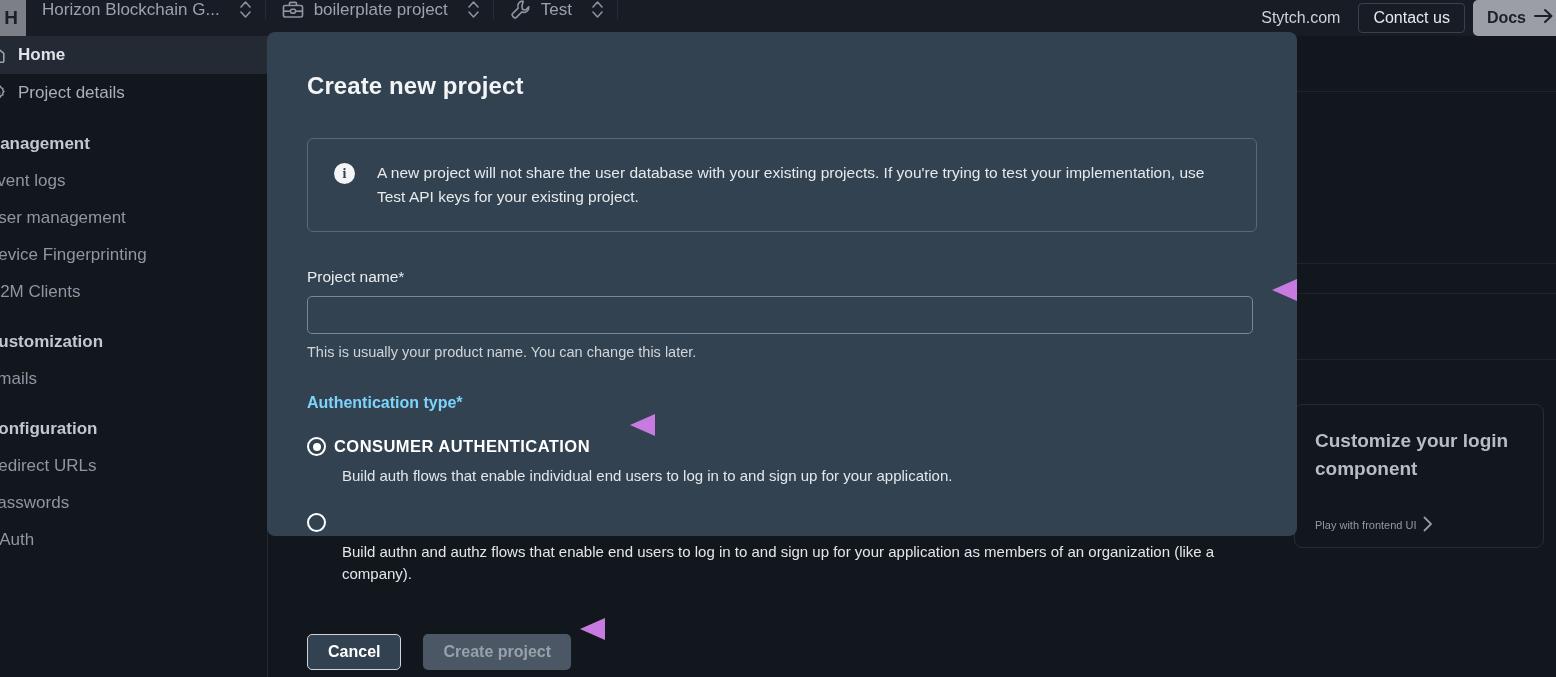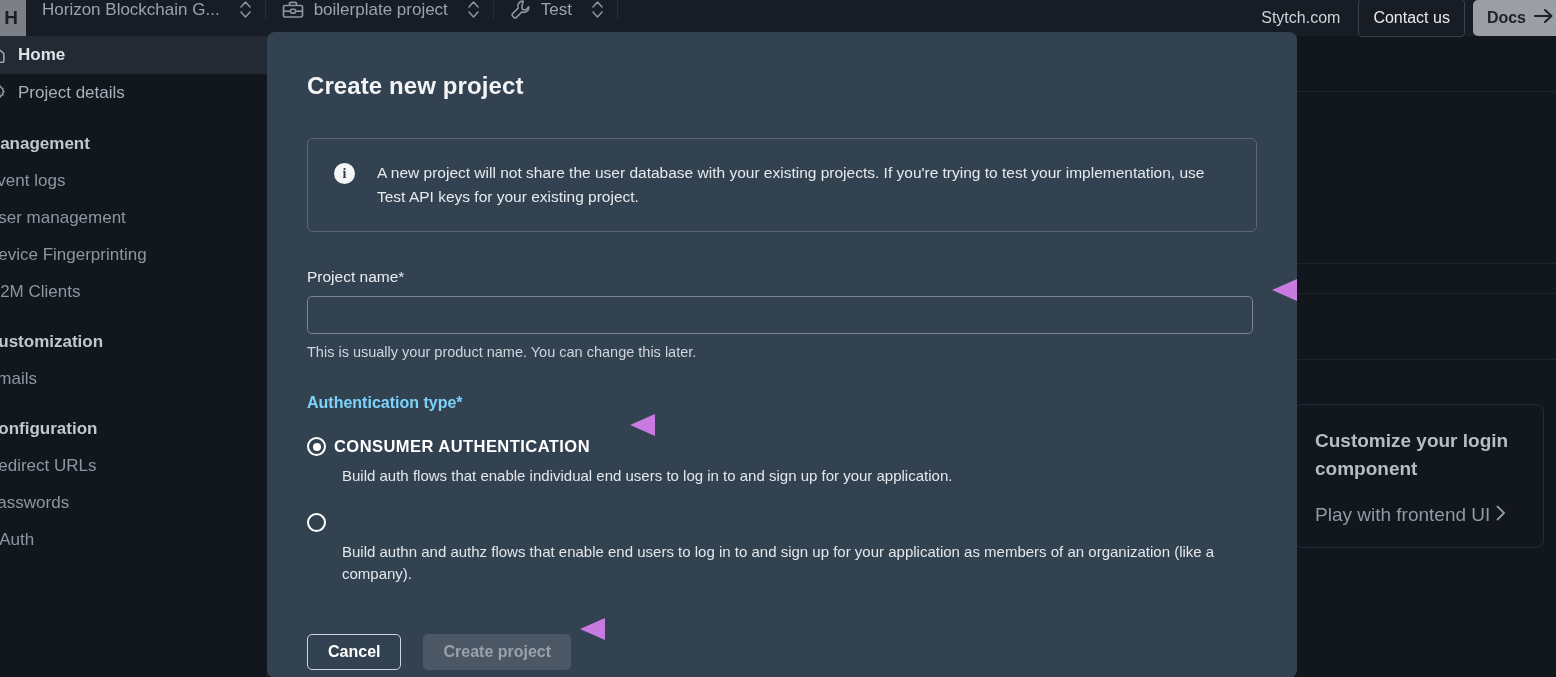--- a/index.html
+++ b/index.html
@@ -40,21 +40,21 @@
           align-items: center; justify-content: center; gap: 3px; color: #8a929d; }
   .chev svg { display: block; }
   .topbar-spacer { flex: 1 1 auto; }
   .topbar-right { display: flex; align-items: center; gap: 0; height: 36px; }
   .sitelink {
     color: #cdd3da; font-size: 16px; padding: 0 18px;
     display: flex; align-items: center; height: 36px; white-space: nowrap;
   }
   .btn-outline-top {
     color: #e7eaee; font-size: 16px; border: 1px solid #39414d;
-    border-radius: 4px; height: 38px; padding: 4px 14px;
+    border-radius: 4px; height: 30px; padding: 4px 14px;
     display: flex; align-items: center; background: transparent;
     margin-right: 8px; white-space: nowrap;
   }
   .btn-docs {
     background: #9b9ea4; color: #1b2029; font-size: 16px; font-weight: 600;
     height: 36px; padding: 0 10px 0 14px; border-radius: 5px 0 0 5px;
     display: flex; align-items: center; gap: 8px; white-space: nowrap;
     margin-right: -8px;
   }
 
@@ -92,26 +92,26 @@
   .bg-strip { border-bottom: 1px solid #1e242e; }
   .s1 { height: 56px; }
   .s2 { height: 172px; }
   .s3 { height: 30px; }
   .s4 { height: 66px; }
   .card-login {
     position: absolute; left: 1026px; top: 368px; width: 250px; height: 144px;
     border: 1px solid #262d38; border-radius: 8px; padding: 22px 20px 0 20px;
   }
   .card-title { color: #b7bdc6; font-size: 19px; font-weight: 700; line-height: 1.45; }
-  .card-link { color: #9199a4; font-size: 19px; margin-top: 22px;
+  .card-link { color: #9199a4; font-size: 11px; margin-top: 34px;
                display: flex; align-items: center; gap: 6px; }
 
   
   .modal {
-    position: absolute; left: 267px; top: 32px; width: 1030px; height: 646px;
+    position: absolute; left: 267px; top: 32px; width: 1030px; height: 504px;
     background: #334250; border-radius: 8px; z-index: 10;
     padding: 40px 40px 0 40px;
   }
   .modal-title { color: #f2f4f6; font-size: 24px; font-weight: 700; letter-spacing: .1px; }
 
   .info-box {
     margin-top: 38px; border: 1px solid #5a6775; border-radius: 6px;
     display: flex; gap: 22px; padding: 22px 24px 22px 26px;
   }
   .info-icon {

